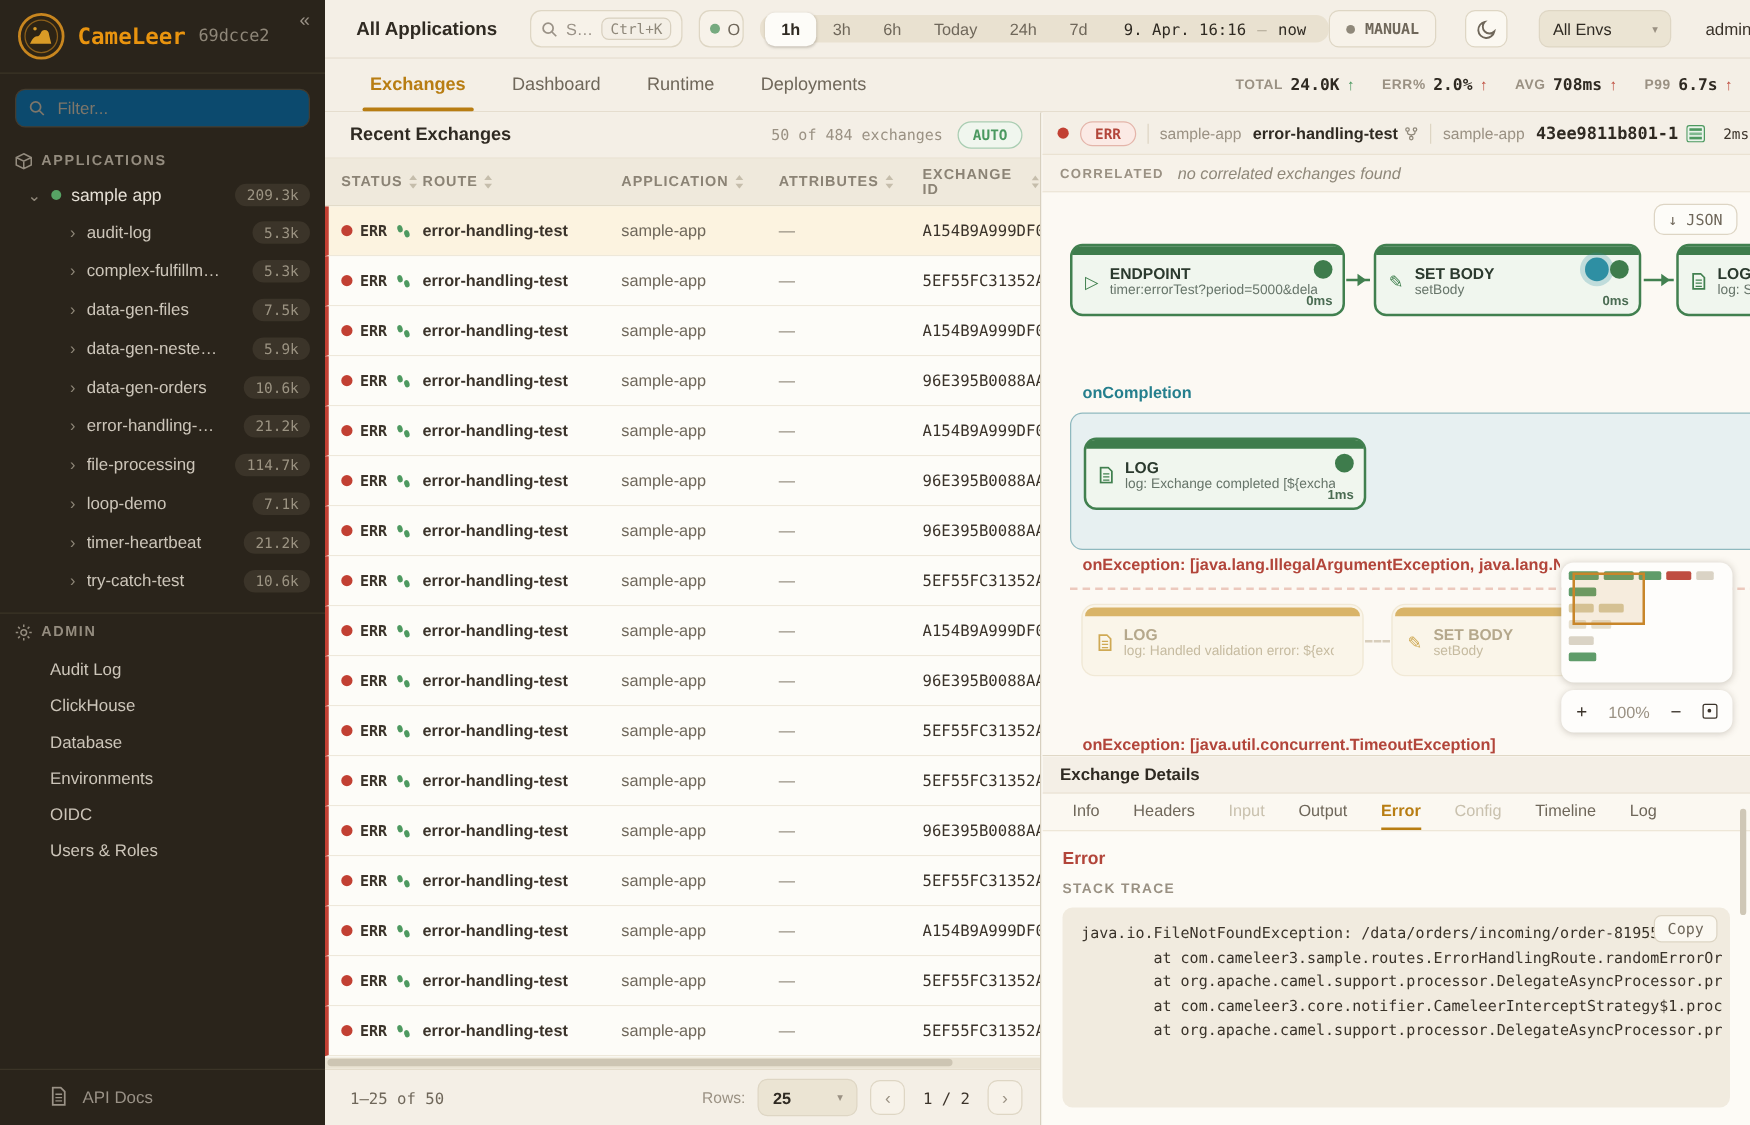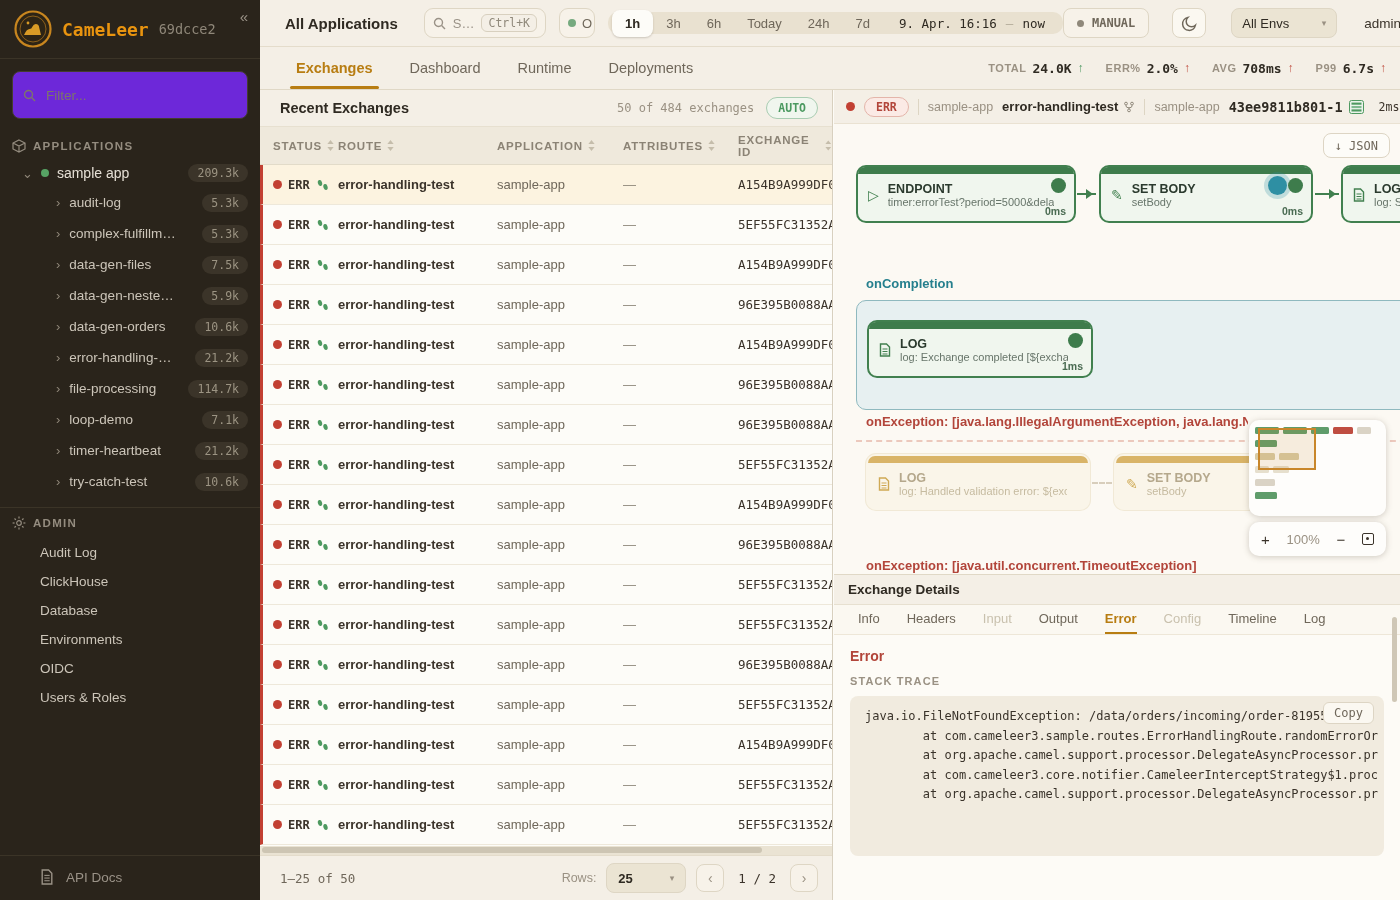--- a/index.html
+++ b/index.html
@@ -9,22 +9,22 @@
 
   
   #sidebar{position:absolute;left:0;top:0;width:260px;height:900px;background:#2a241b;
            color:#d9d3c7;display:flex;flex-direction:column}
   .side-top{display:flex;align-items:center;gap:10px;padding:10px 14px;height:58px;position:relative;flex:none}
   .logo-circle{width:38px;height:38px;flex:none}
   .brand{color:#e9940f;font-family:"DejaVu Sans Mono",monospace;font-weight:bold;font-size:18px}
   .ver{color:#8f8779;font-family:"DejaVu Sans Mono",monospace;font-size:13.5px}
   .collapse{position:absolute;right:12px;top:8px;color:#9a9287;font-size:15px;cursor:pointer}
   .side-div{height:1px;background:#3b3427;flex:none}
-  .filter{margin:12px;display:flex;align-items:center;gap:8px;background:#6d28d9;
-          border:1px solid #443c2f;border-radius:8px;height:48px;padding:0 10px;flex:none}
+  .filter{margin:12px;display:flex;align-items:center;gap:8px;background:#0c4a6e;
+          border:1px solid #443c2f;border-radius:8px;height:31px;padding:0 10px;flex:none}
   .filter input{background:transparent;border:none;outline:none;color:#b6ae9f;font-size:13.5px;width:100%;
                 font-family:"Liberation Sans",sans-serif}
   .filter input::placeholder{color:#7d766a}
   .sec-head{display:flex;align-items:center;gap:7px;padding:8px 12px 6px;color:#948c7f;
             font-size:11.5px;font-weight:bold;letter-spacing:1.3px;flex:none}
   .app-row{display:flex;align-items:center;gap:8px;padding:5px 12px 5px 22px;font-size:14px;color:#e6e0d6}
   .gdot{width:8px;height:8px;border-radius:50%;background:#57a364;flex:none}
   .badge{margin-left:auto;background:#3b3429;border-radius:10px;padding:2px 9px;font-size:11.5px;
          color:#9c9483;font-family:"DejaVu Sans Mono",monospace}
   .route-item{display:flex;align-items:center;gap:9px;padding:0 12px 0 56px;height:31px;font-size:13.5px;color:#ccc5b9;cursor:pointer}
@@ -788,20 +788,24 @@
           <rect x="0.5" y="0.5" width="14" height="13" rx="2" fill="#eaf3ea" stroke="#4e9960"></rect>
           <rect x="2.5" y="2.6" width="10" height="2.1" fill="#4e9960"></rect>
           <rect x="2.5" y="6" width="10" height="2.1" fill="#7fb98f"></rect>
           <rect x="2.5" y="9.4" width="10" height="2.1" fill="#4e9960"></rect>
         </svg>
     </span>
     <span class="rp-ms">2ms</span>
 
   </div>
 
+  <div class="corr">
+    <span class="corr-label">CORRELATED</span>
+    <span class="corr-text">no correlated exchanges found</span>
+  </div>
 
   <div class="canvas">
     <div class="json-btn">↓ JSON</div>
 
     <div class="fnode" style="left:22px;top:41px;width:220px">
       <div class="fbar"></div>
       <span class="fdot"></span>
       <div class="fbody">
         <span class="ficon">▷</span>
         <span>

